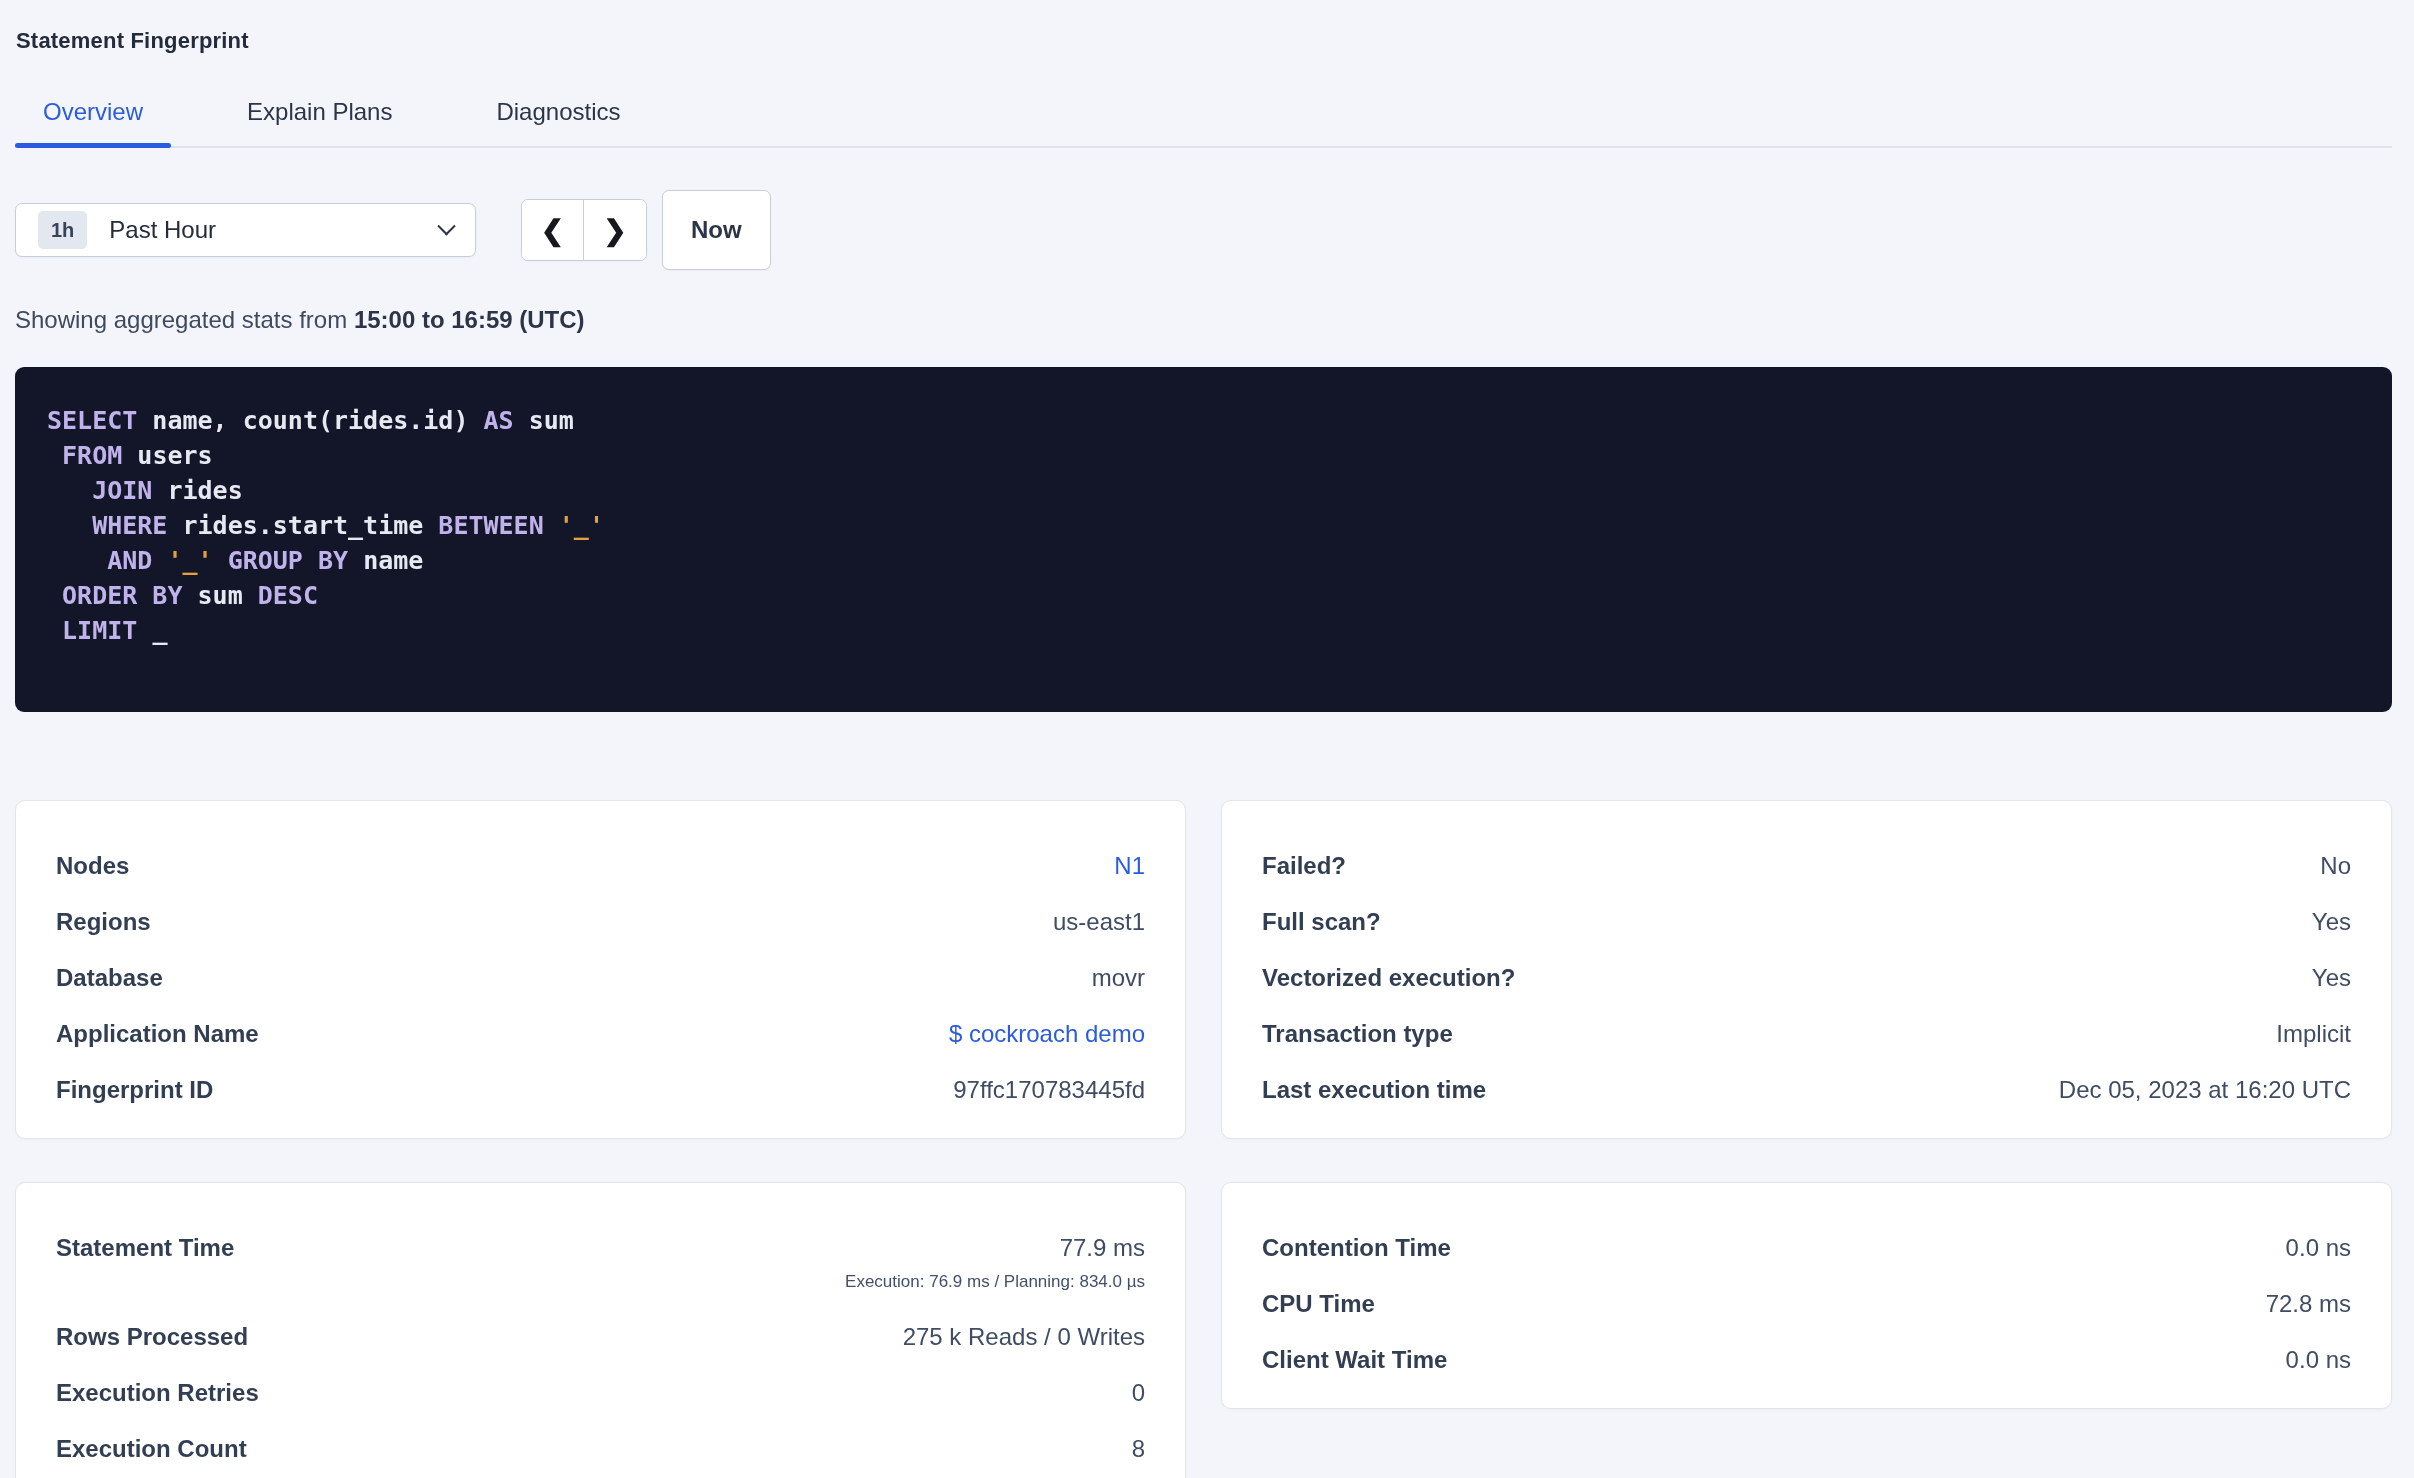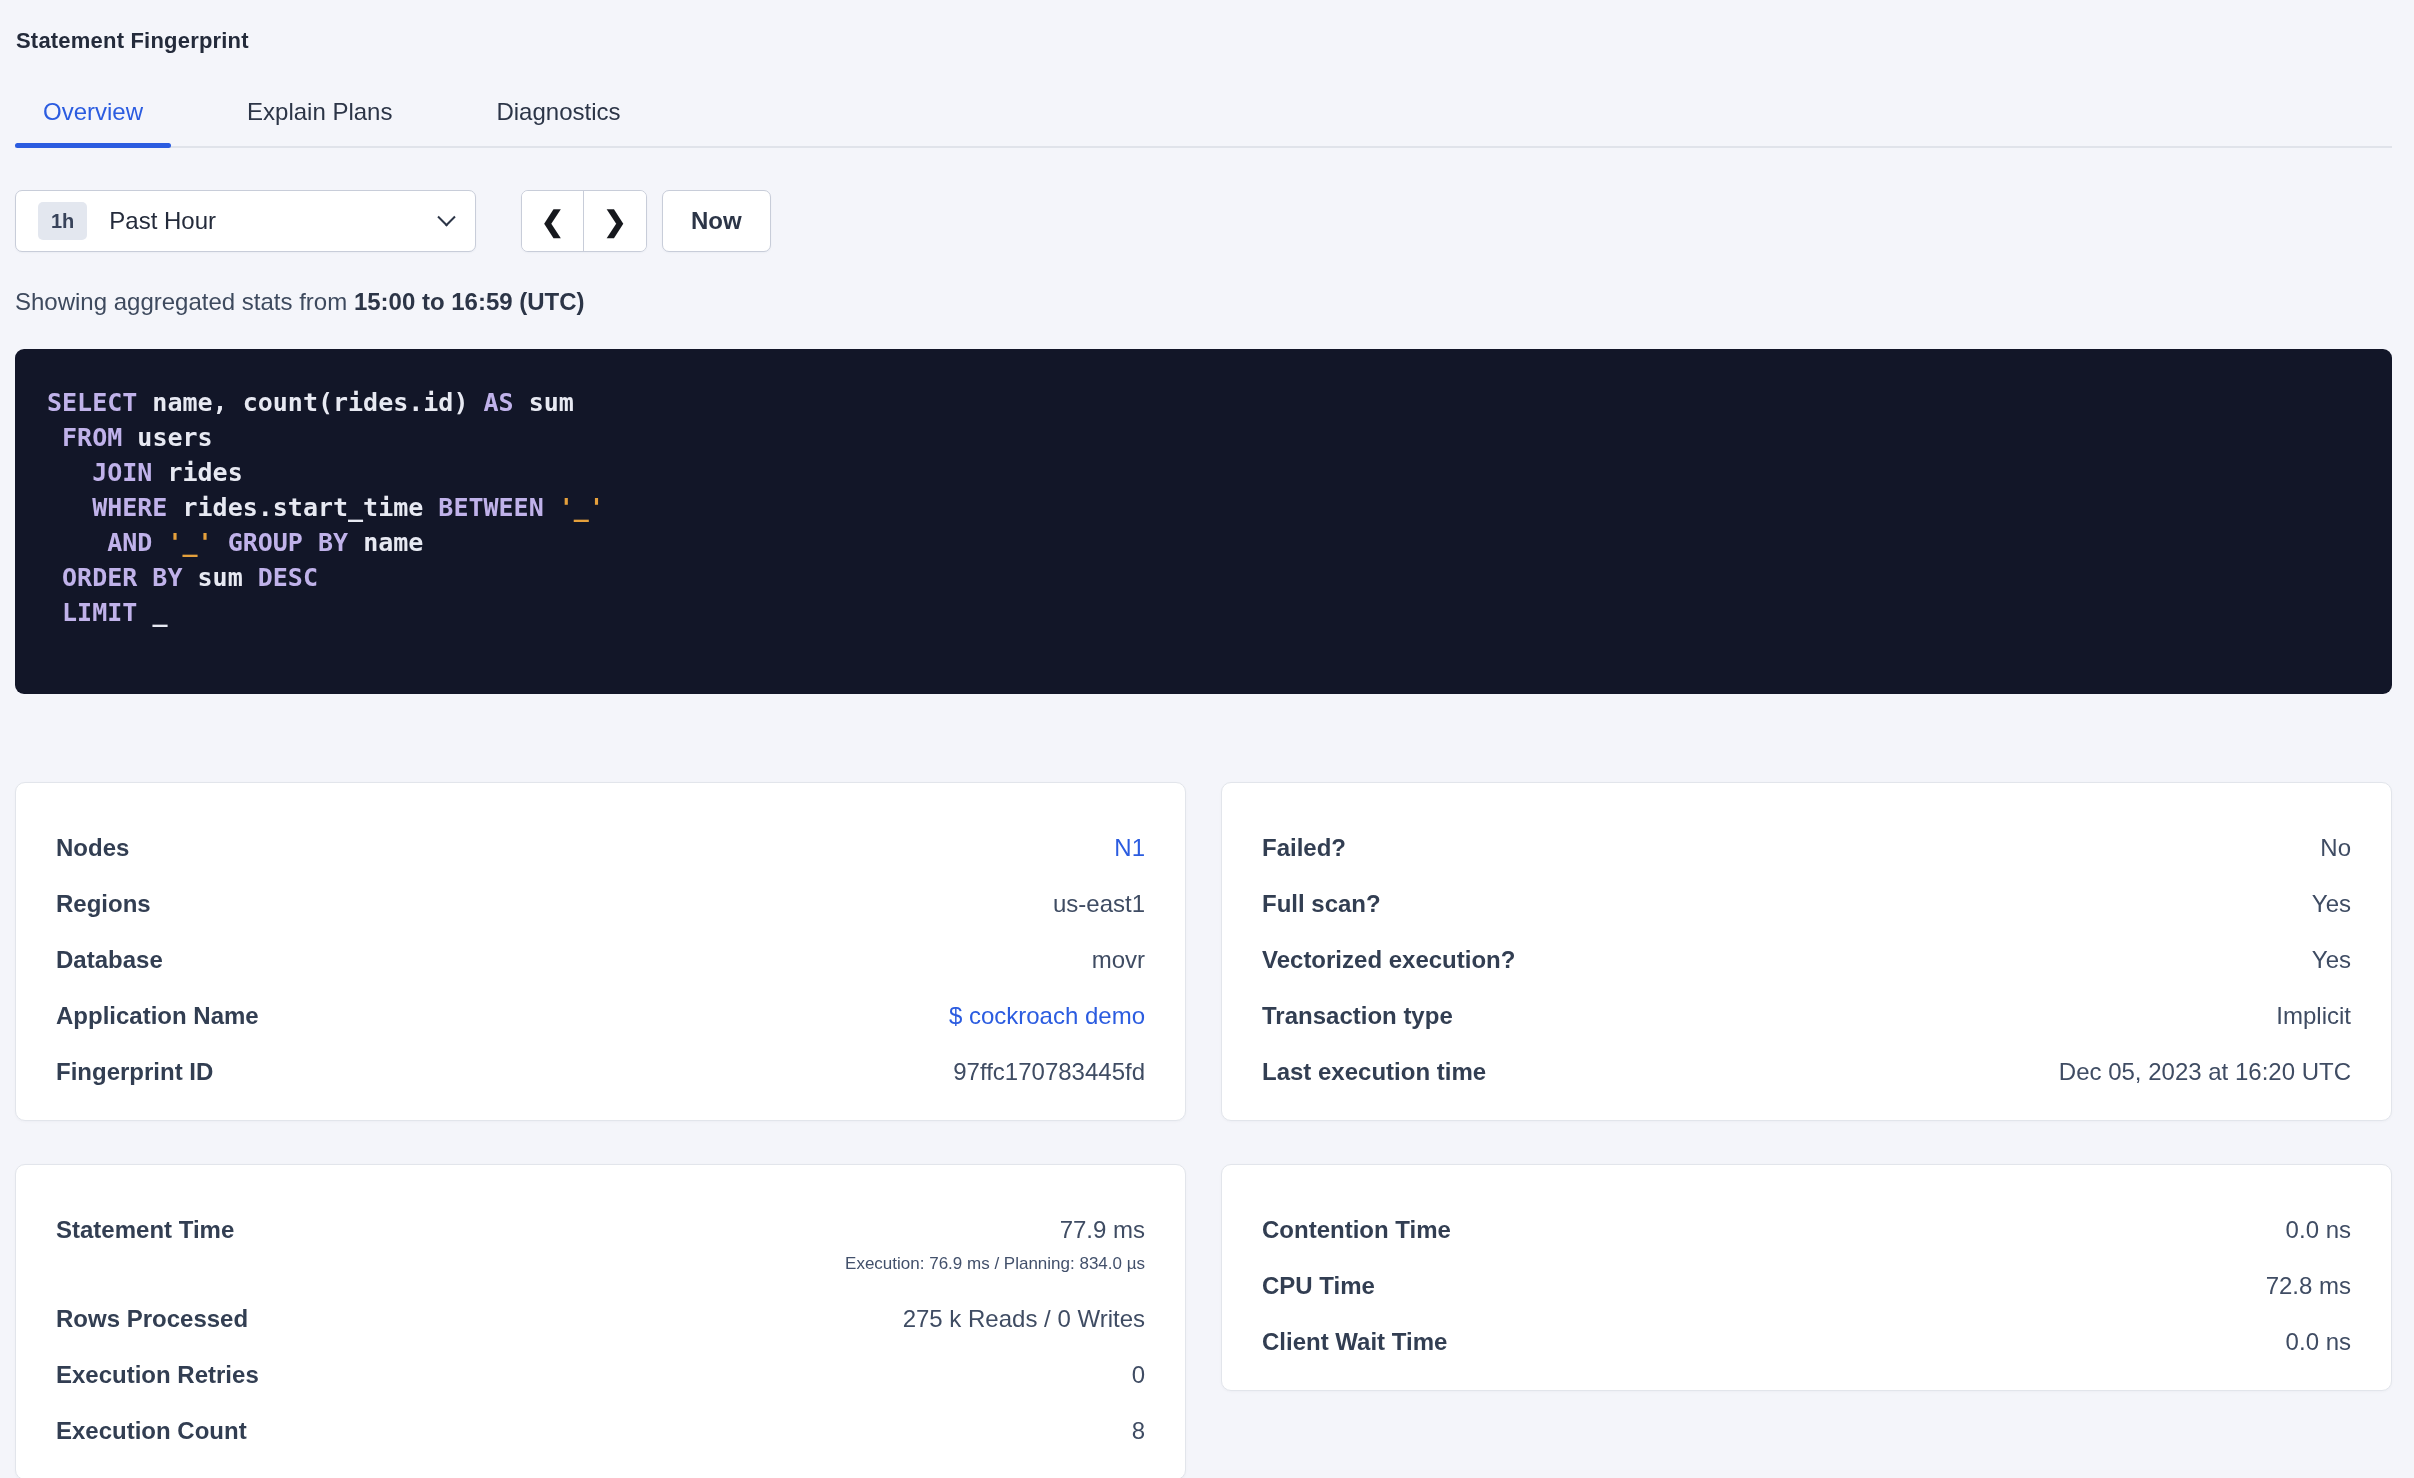--- a/index.html
+++ b/index.html
@@ -31,21 +31,21 @@
   }
   .tab.active { color:#2b5ce0; }
   .tab.active::after {
     content:""; position:absolute; left:0; right:0; bottom:-2px;
     height:5px; background:#2b5ce0; border-radius:3px;
   }
 
   
   .toolbar { display:flex; align-items:center; margin-top:42px; }
   .time-dropdown {
-    width:461px; height:62px; background:#fff;
+    width:461px; height:54px; background:#fff;
     border:1px solid #c8cdd9; border-radius:7px;
     display:flex; align-items:center; padding:0 22px;
     cursor:pointer; box-shadow:0 1px 2px rgba(30,40,70,0.04);
   }
   .interval-badge {
     background:#e3e7ef; color:#38435a;
     font-size:20px; font-weight:700;
     border-radius:5px; padding:9px 13px; line-height:1;
   }
   .interval-label { margin-left:22px; font-size:24px; color:#242b3b; }
@@ -59,21 +59,21 @@
     background:#fff; border:1px solid #c8cdd9; border-radius:7px;
     overflow:hidden; box-shadow:0 1px 2px rgba(30,40,70,0.04);
   }
   .arrow-btn {
     width:62px; height:100%; display:flex; align-items:center; justify-content:center;
     font-size:28px; font-weight:900; color:#16181d; cursor:pointer; background:#fff;
     border:none;
   }
   .arrow-btn.prev { border-right:1px solid #c8cdd9; }
   .now-btn {
-    margin-left:15px; height:62px; padding:0 28px;
+    margin-left:15px; height:80px; padding:0 28px;
     background:#fff; border:1px solid #c8cdd9; border-radius:7px;
     font-size:24px; font-weight:700; color:#2c3547; cursor:pointer;
     display:flex; align-items:center; box-shadow:0 1px 2px rgba(30,40,70,0.04);
     font-family:"Liberation Sans", sans-serif;
   }
 
   
   .summary-line { margin-top:36px; font-size:24px; color:#3e4a5e; }
   .summary-line b { color:#2c3547; font-weight:700; }
 

